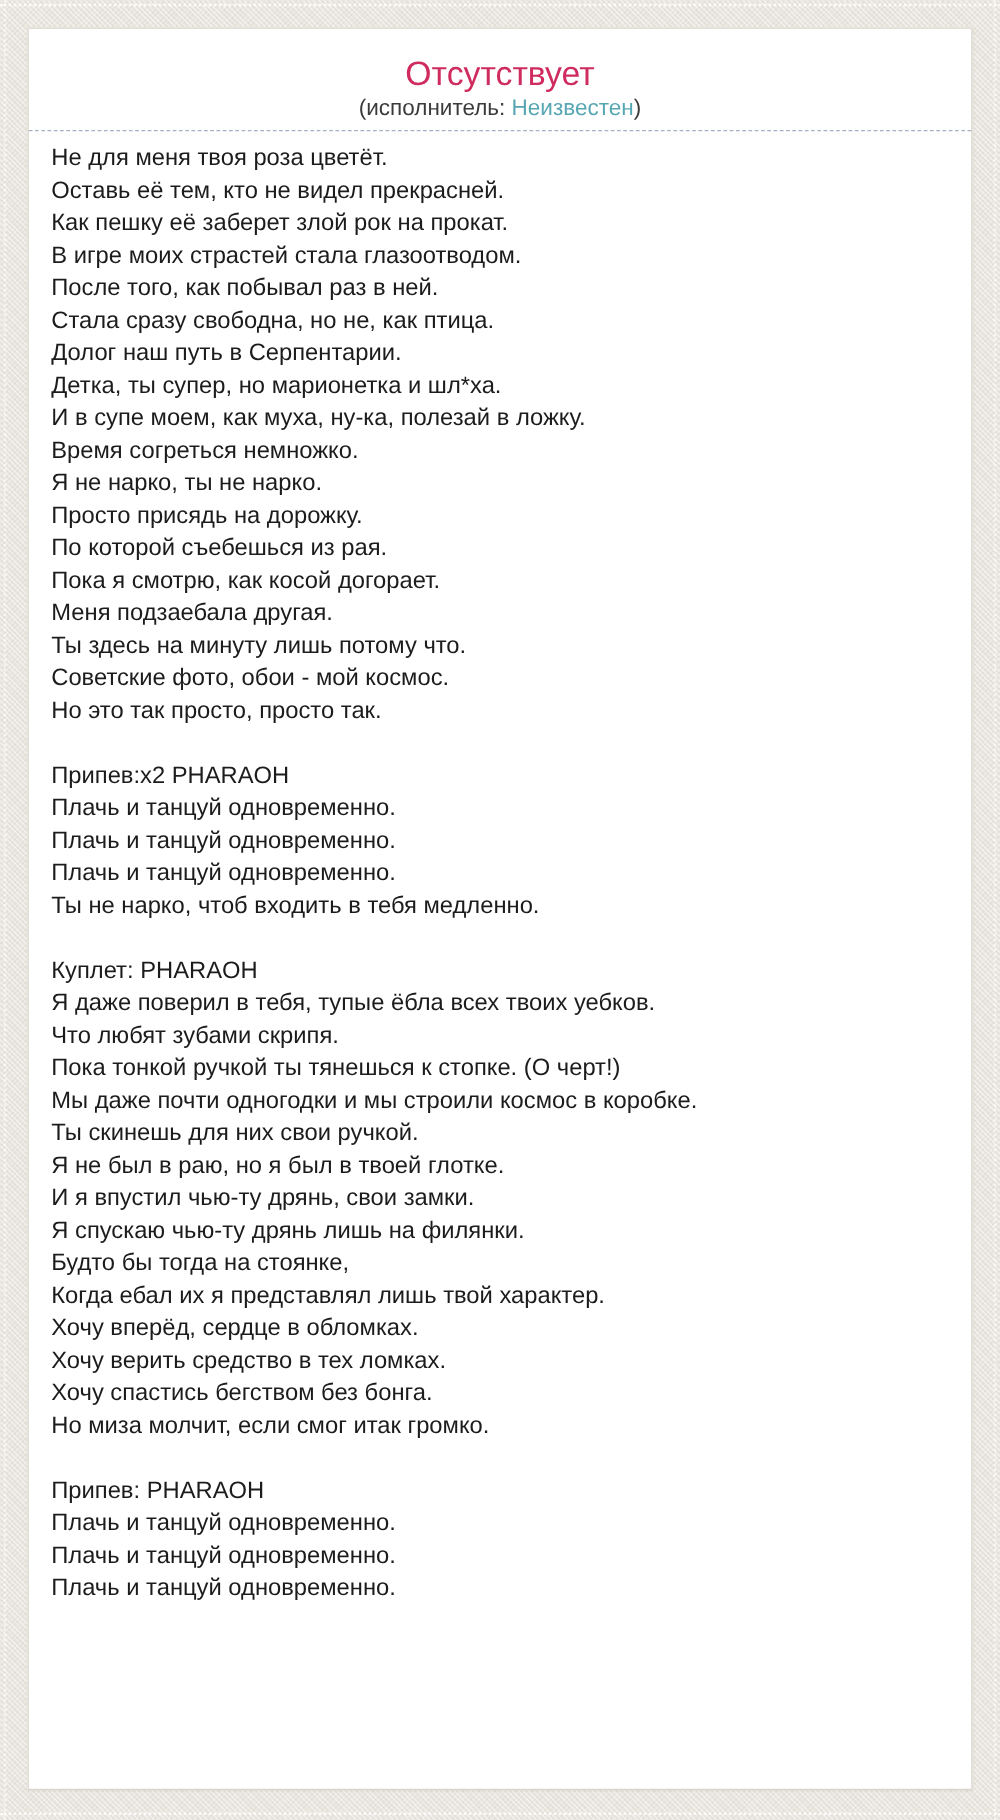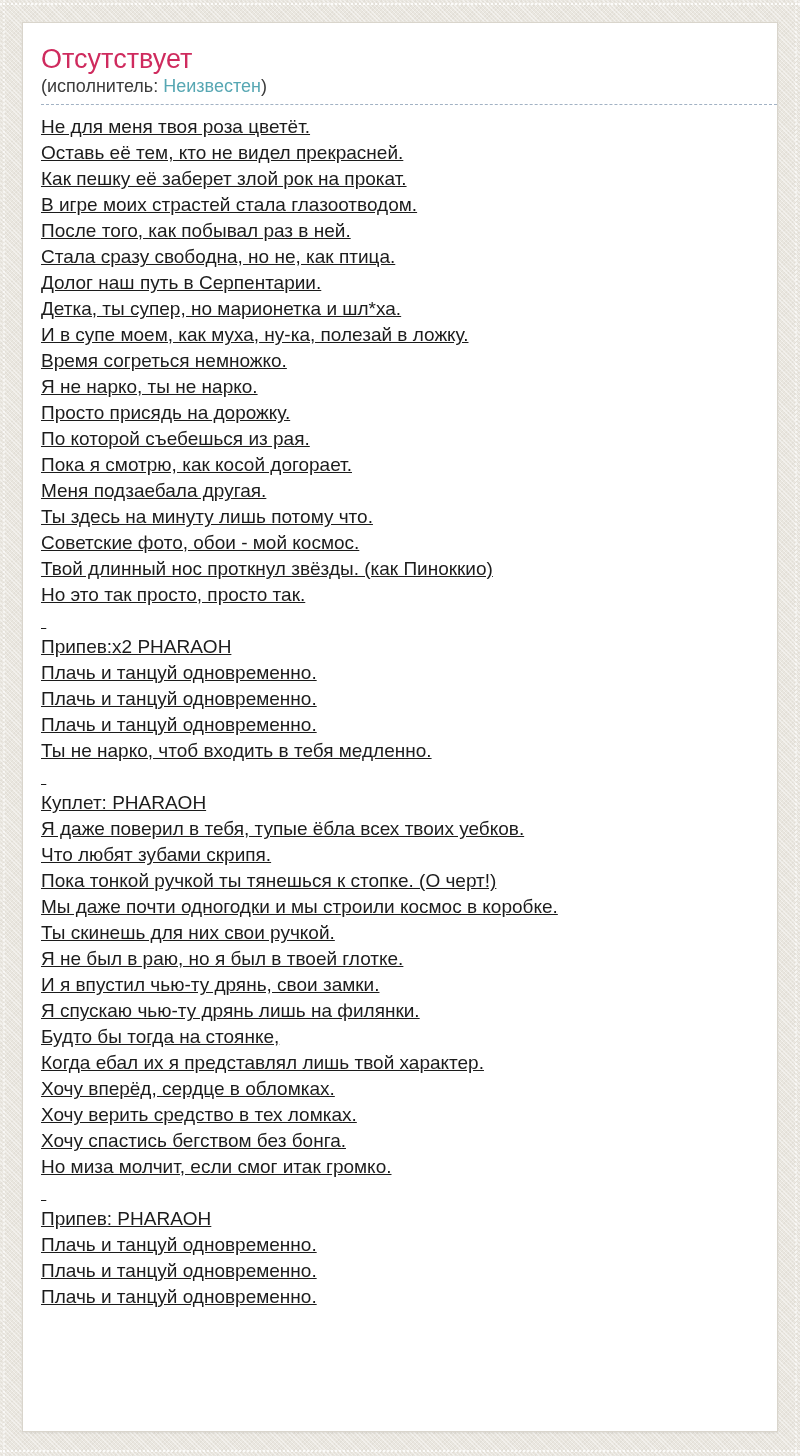--- a/index.html
+++ b/index.html
@@ -38,23 +38,23 @@
   .edge-right{left:795px;}
   .card{
     position:absolute;
     left:22px;top:22px;
     width:756px;height:1410px;
     background:var(--card-bg);
     border:1px solid var(--card-border);
     box-shadow:0 1px 2px rgba(0,0,0,.08);
   }
   .card-header{
-    margin-left:18px;
     padding:21px 0 7px 0;
     border-bottom:1px dashed var(--separator-color);
+    text-align:center;
   }
   .song-title{
     font-size:27px;
     font-weight:400;
     line-height:1.12;
     color:var(--title-color);
   }
   .song-subtitle{
     margin-top:2px;
     font-size:18px;
@@ -64,21 +64,20 @@
     color:var(--link-color);
     text-decoration:none;
     cursor:pointer;
   }
   .lyrics{
     margin-left:18px;
     padding:9px 18px 0 0;
     font-size:19px;
     line-height:26px;
     color:var(--text-color);
-    text-decoration:underline;
   }
   .lyric-line{min-height:26px;white-space:pre-wrap;}
 </style>
 </head>
 <body>
 
 <div class="edge edge-top"></div>
 <div class="edge edge-bottom"></div>
 <div class="edge-left"></div>
 <div class="edge-right"></div>
@@ -99,21 +98,20 @@
       <div class="lyric-line">Детка, ты супер, но марионетка и шл*ха.</div>
       <div class="lyric-line">И в супе моем, как муха, ну-ка, полезай в ложку.</div>
       <div class="lyric-line">Время согреться немножко.</div>
       <div class="lyric-line">Я не нарко, ты не нарко.</div>
       <div class="lyric-line">Просто присядь на дорожку.</div>
       <div class="lyric-line">По которой съебешься из рая.</div>
       <div class="lyric-line">Пока я смотрю, как косой догорает.</div>
       <div class="lyric-line">Меня подзаебала другая.</div>
       <div class="lyric-line">Ты здесь на минуту лишь потому что.</div>
       <div class="lyric-line">Советские фото, обои - мой космос.</div>
-      <div class="lyric-line">Твой длинный нос проткнул звёзды. (как Пиноккио)</div>
       <div class="lyric-line">Но это так просто, просто так.</div>
       <div class="lyric-line">&nbsp;</div>
       <div class="lyric-line">Припев:x2 PHARAOH</div>
       <div class="lyric-line">Плачь и танцуй одновременно.</div>
       <div class="lyric-line">Плачь и танцуй одновременно.</div>
       <div class="lyric-line">Плачь и танцуй одновременно.</div>
       <div class="lyric-line">Ты не нарко, чтоб входить в тебя медленно.</div>
       <div class="lyric-line">&nbsp;</div>
       <div class="lyric-line">Куплет: PHARAOH</div>
       <div class="lyric-line">Я даже поверил в тебя, тупые ёбла всех твоих уебков.</div>

